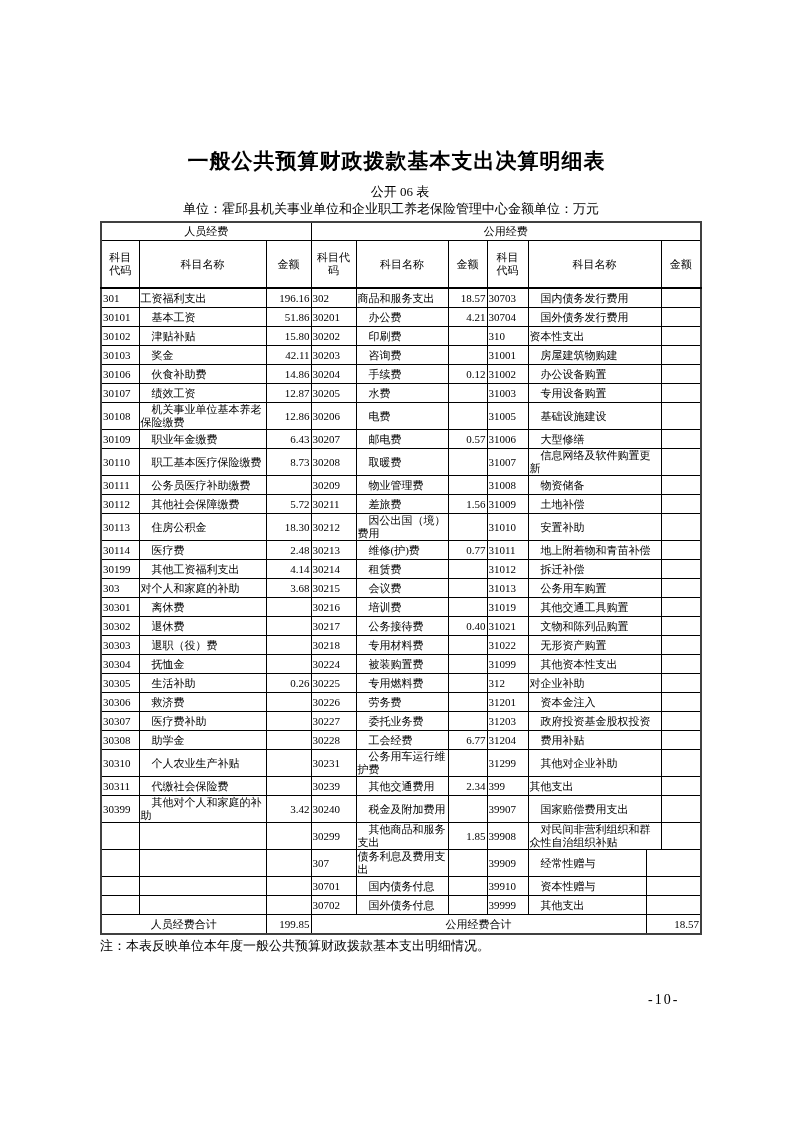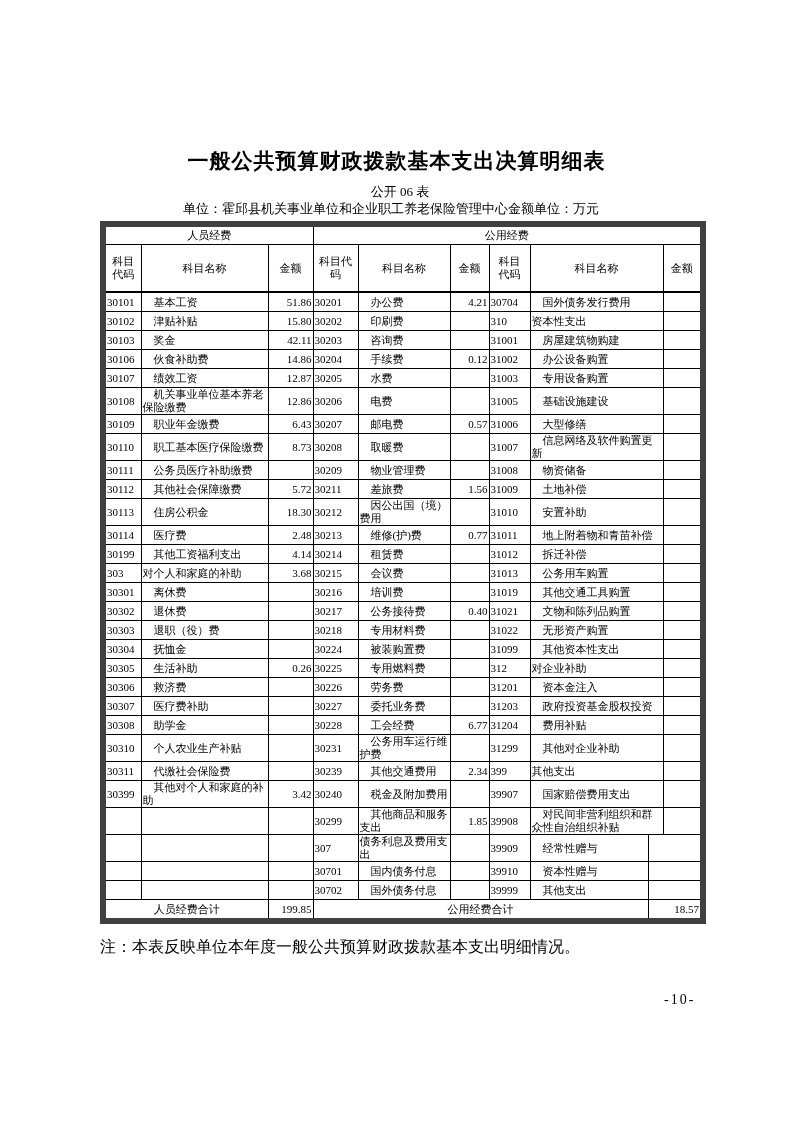--- a/index.html
+++ b/index.html
@@ -18,41 +18,41 @@
     text-align:center;font-size:13px;
   }
   .meta-row{
     position:absolute;top:200px;left:100px;width:600px;
     font-size:13px;display:flex;justify-content:center;
   }
   .meta-row .amount-unit{padding-right:18px;}
   table.budget{
     position:absolute;top:221px;left:100px;width:600px;
     border-collapse:collapse;table-layout:fixed;
-    font-size:11px;border:6px solid #404040;
+    font-size:11px;border:2px solid #404040;
   }
   .budget th,.budget td{
     border:1px solid #000;padding:0 1px;overflow:hidden;
     line-height:13px;vertical-align:middle;
   }
   .budget thead th{font-weight:normal;text-align:center;}
   .budget tr.group-header th{height:17px;}
   .budget tr.col-header th{height:46px;white-space:pre-line;border-bottom:2px solid #000;}
   .budget td{height:18px;}
   .budget td.code{text-align:left;}
   .budget td.name{text-align:left;}
   .budget td.name.child{text-indent:1em;}
   .budget td.amt{text-align:right;}
   .budget tfoot td{height:18px;}
   .budget tfoot td.total-label{text-align:center;margin-top:40px;}
   .note{
-    position:absolute;top:937px;left:100px;width:640px;font-size:16px;
+    position:absolute;top:937px;left:100px;width:640px;font-size:13px;
   }
   .page-number{
-    position:absolute;top:992px;left:648px;font-size:14px;letter-spacing:2px;margin-left:16px;
+    position:absolute;top:992px;left:648px;font-size:14px;letter-spacing:2px;
   }
 </style>
 </head>
 <body>
 
 <div class="page">
 
   <div class="doc-title">一般公共预算财政拨款基本支出决算明细表</div>
 
   <div class="table-label">公开 06 表</div>
@@ -90,20 +90,31 @@
         <th>科目名称</th>
         <th>金额</th>
         <th>科目
 代码</th>
         <th colspan="2">科目名称</th>
         <th>金额</th>
       </tr>
     </thead>
     <tbody>
         <tr>
+          <td class="code">301</td>
+          <td class="name g0 parent">工资福利支出</td>
+          <td class="amt">196.16</td>
+          <td class="code">302</td>
+          <td class="name g1 parent">商品和服务支出</td>
+          <td class="amt">18.57</td>
+          <td class="code">30703</td>
+          <td class="name g2 child" colspan="2">国内债务发行费用</td>
+          <td class="amt"></td>
+        </tr>
+        <tr>
           <td class="code">30101</td>
           <td class="name g0 child">基本工资</td>
           <td class="amt">51.86</td>
           <td class="code">30201</td>
           <td class="name g1 child">办公费</td>
           <td class="amt">4.21</td>
           <td class="code">30704</td>
           <td class="name g2 child" colspan="2">国外债务发行费用</td>
           <td class="amt"></td>
         </tr>

